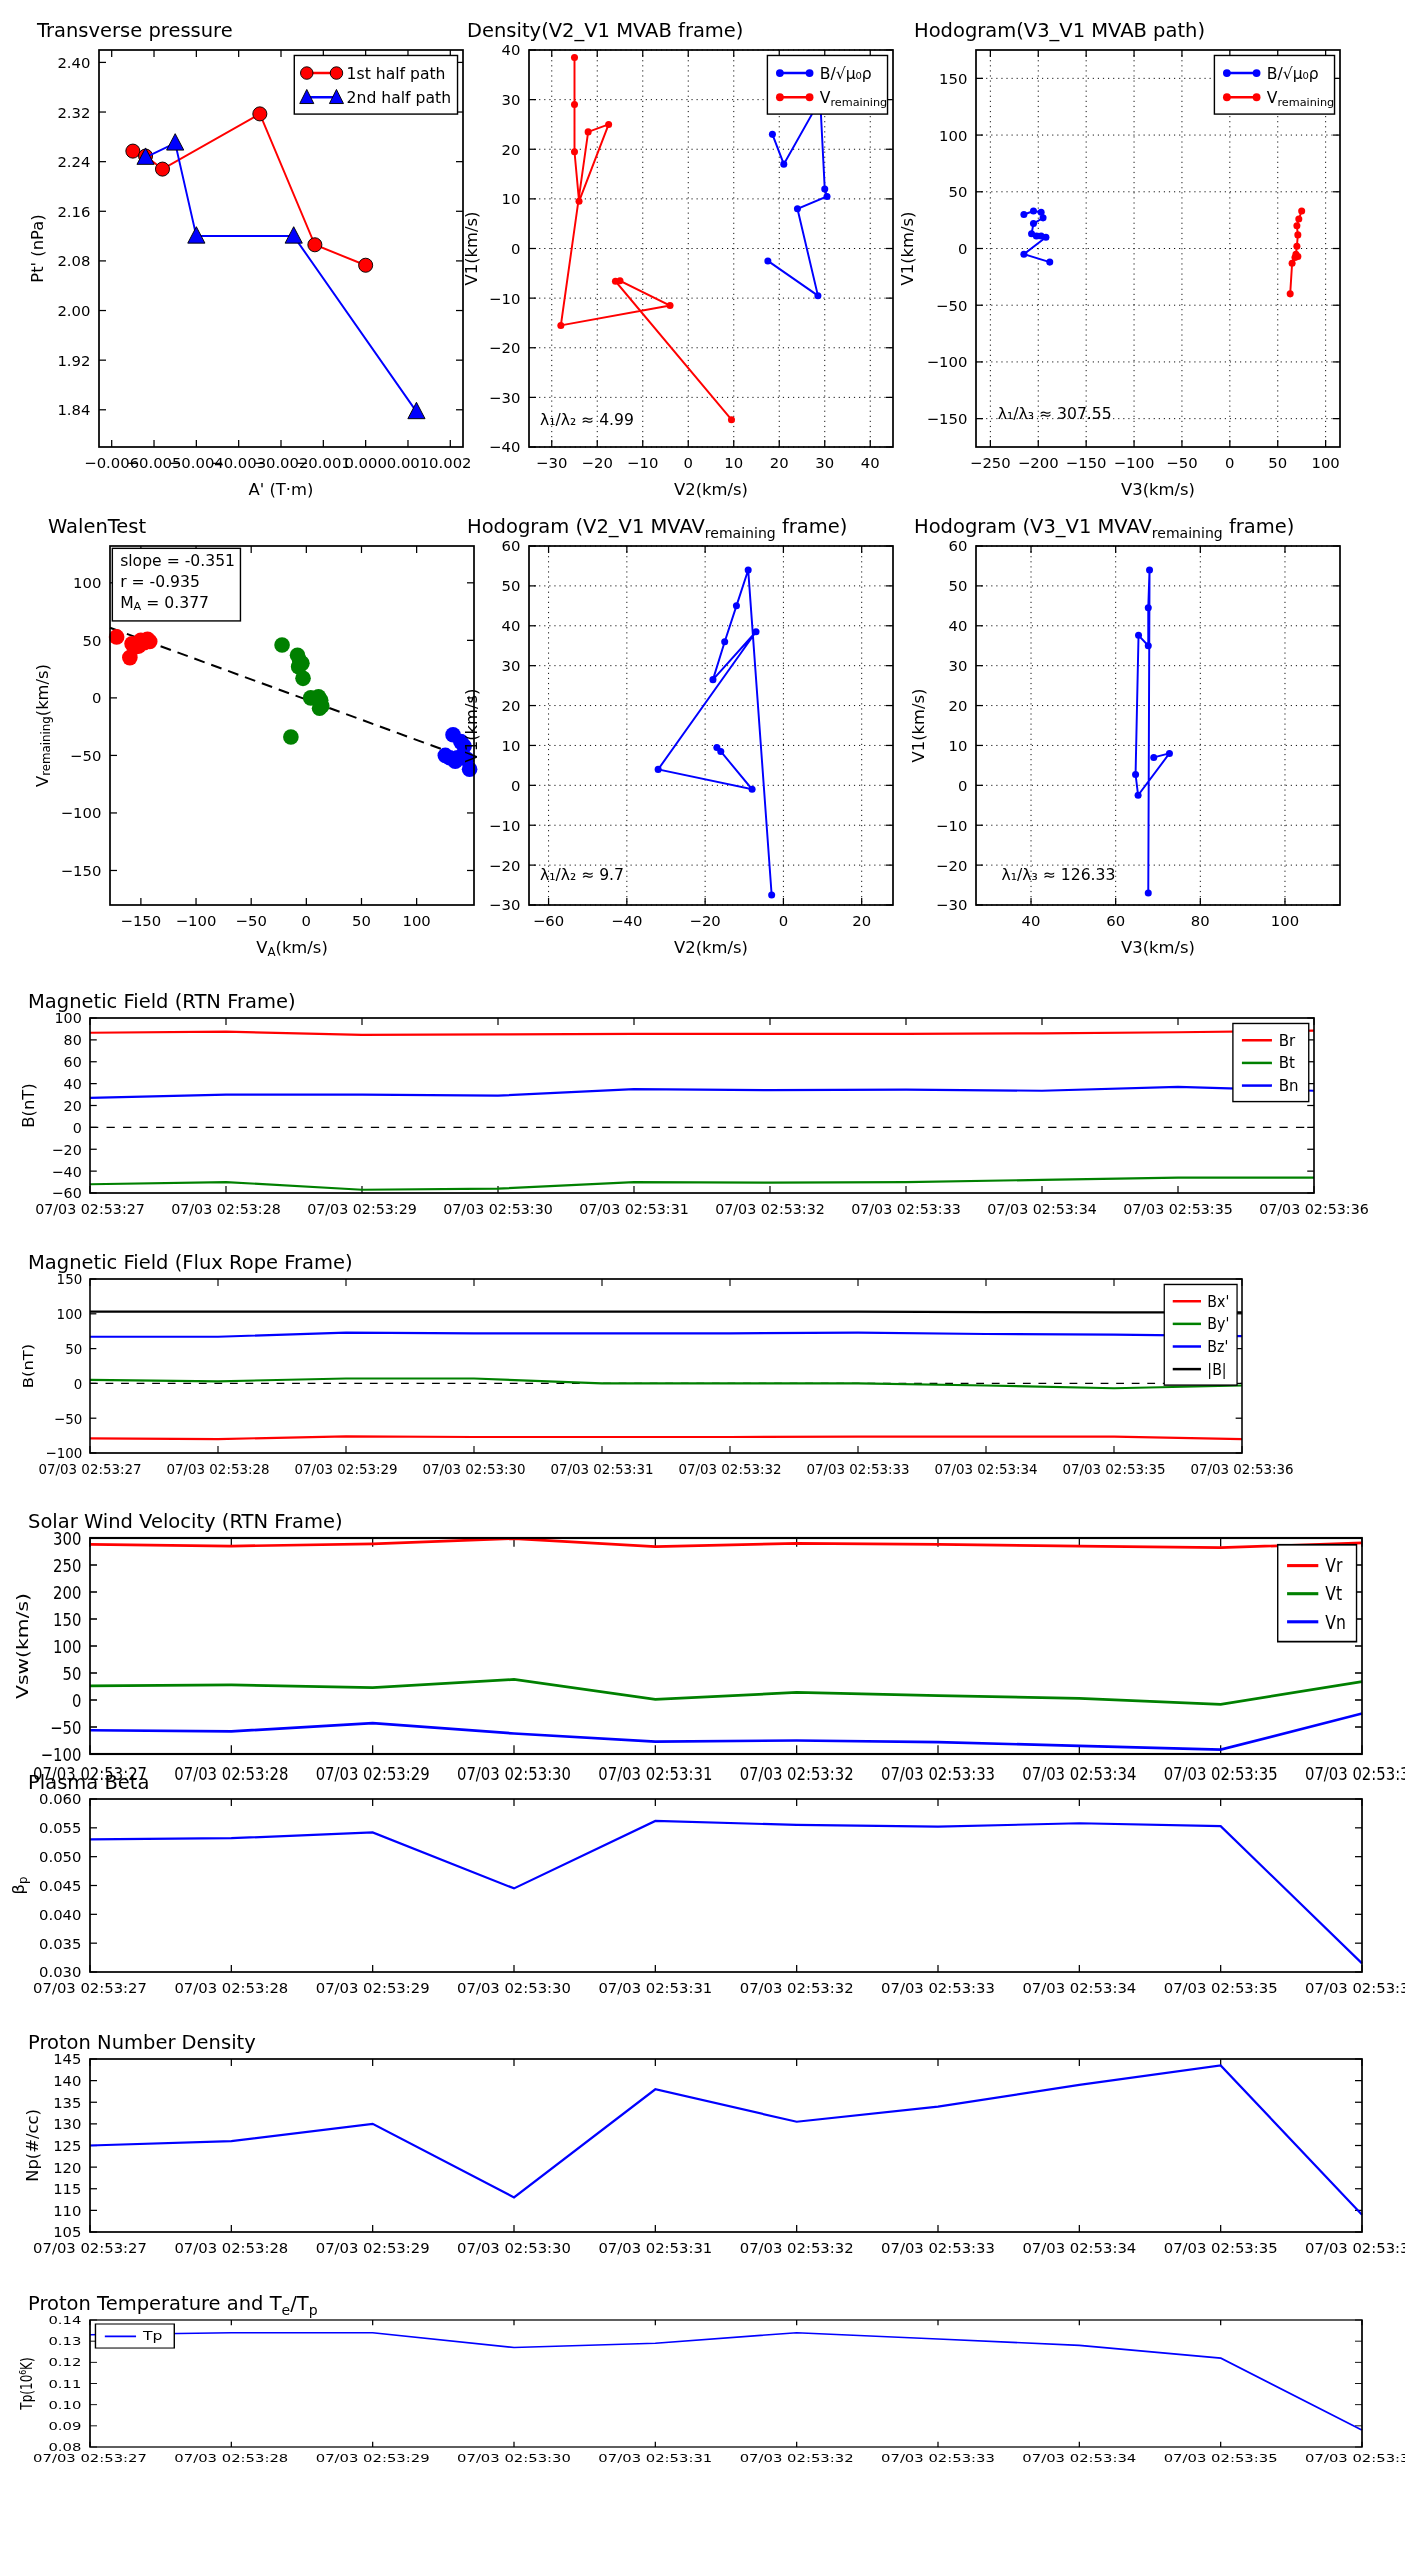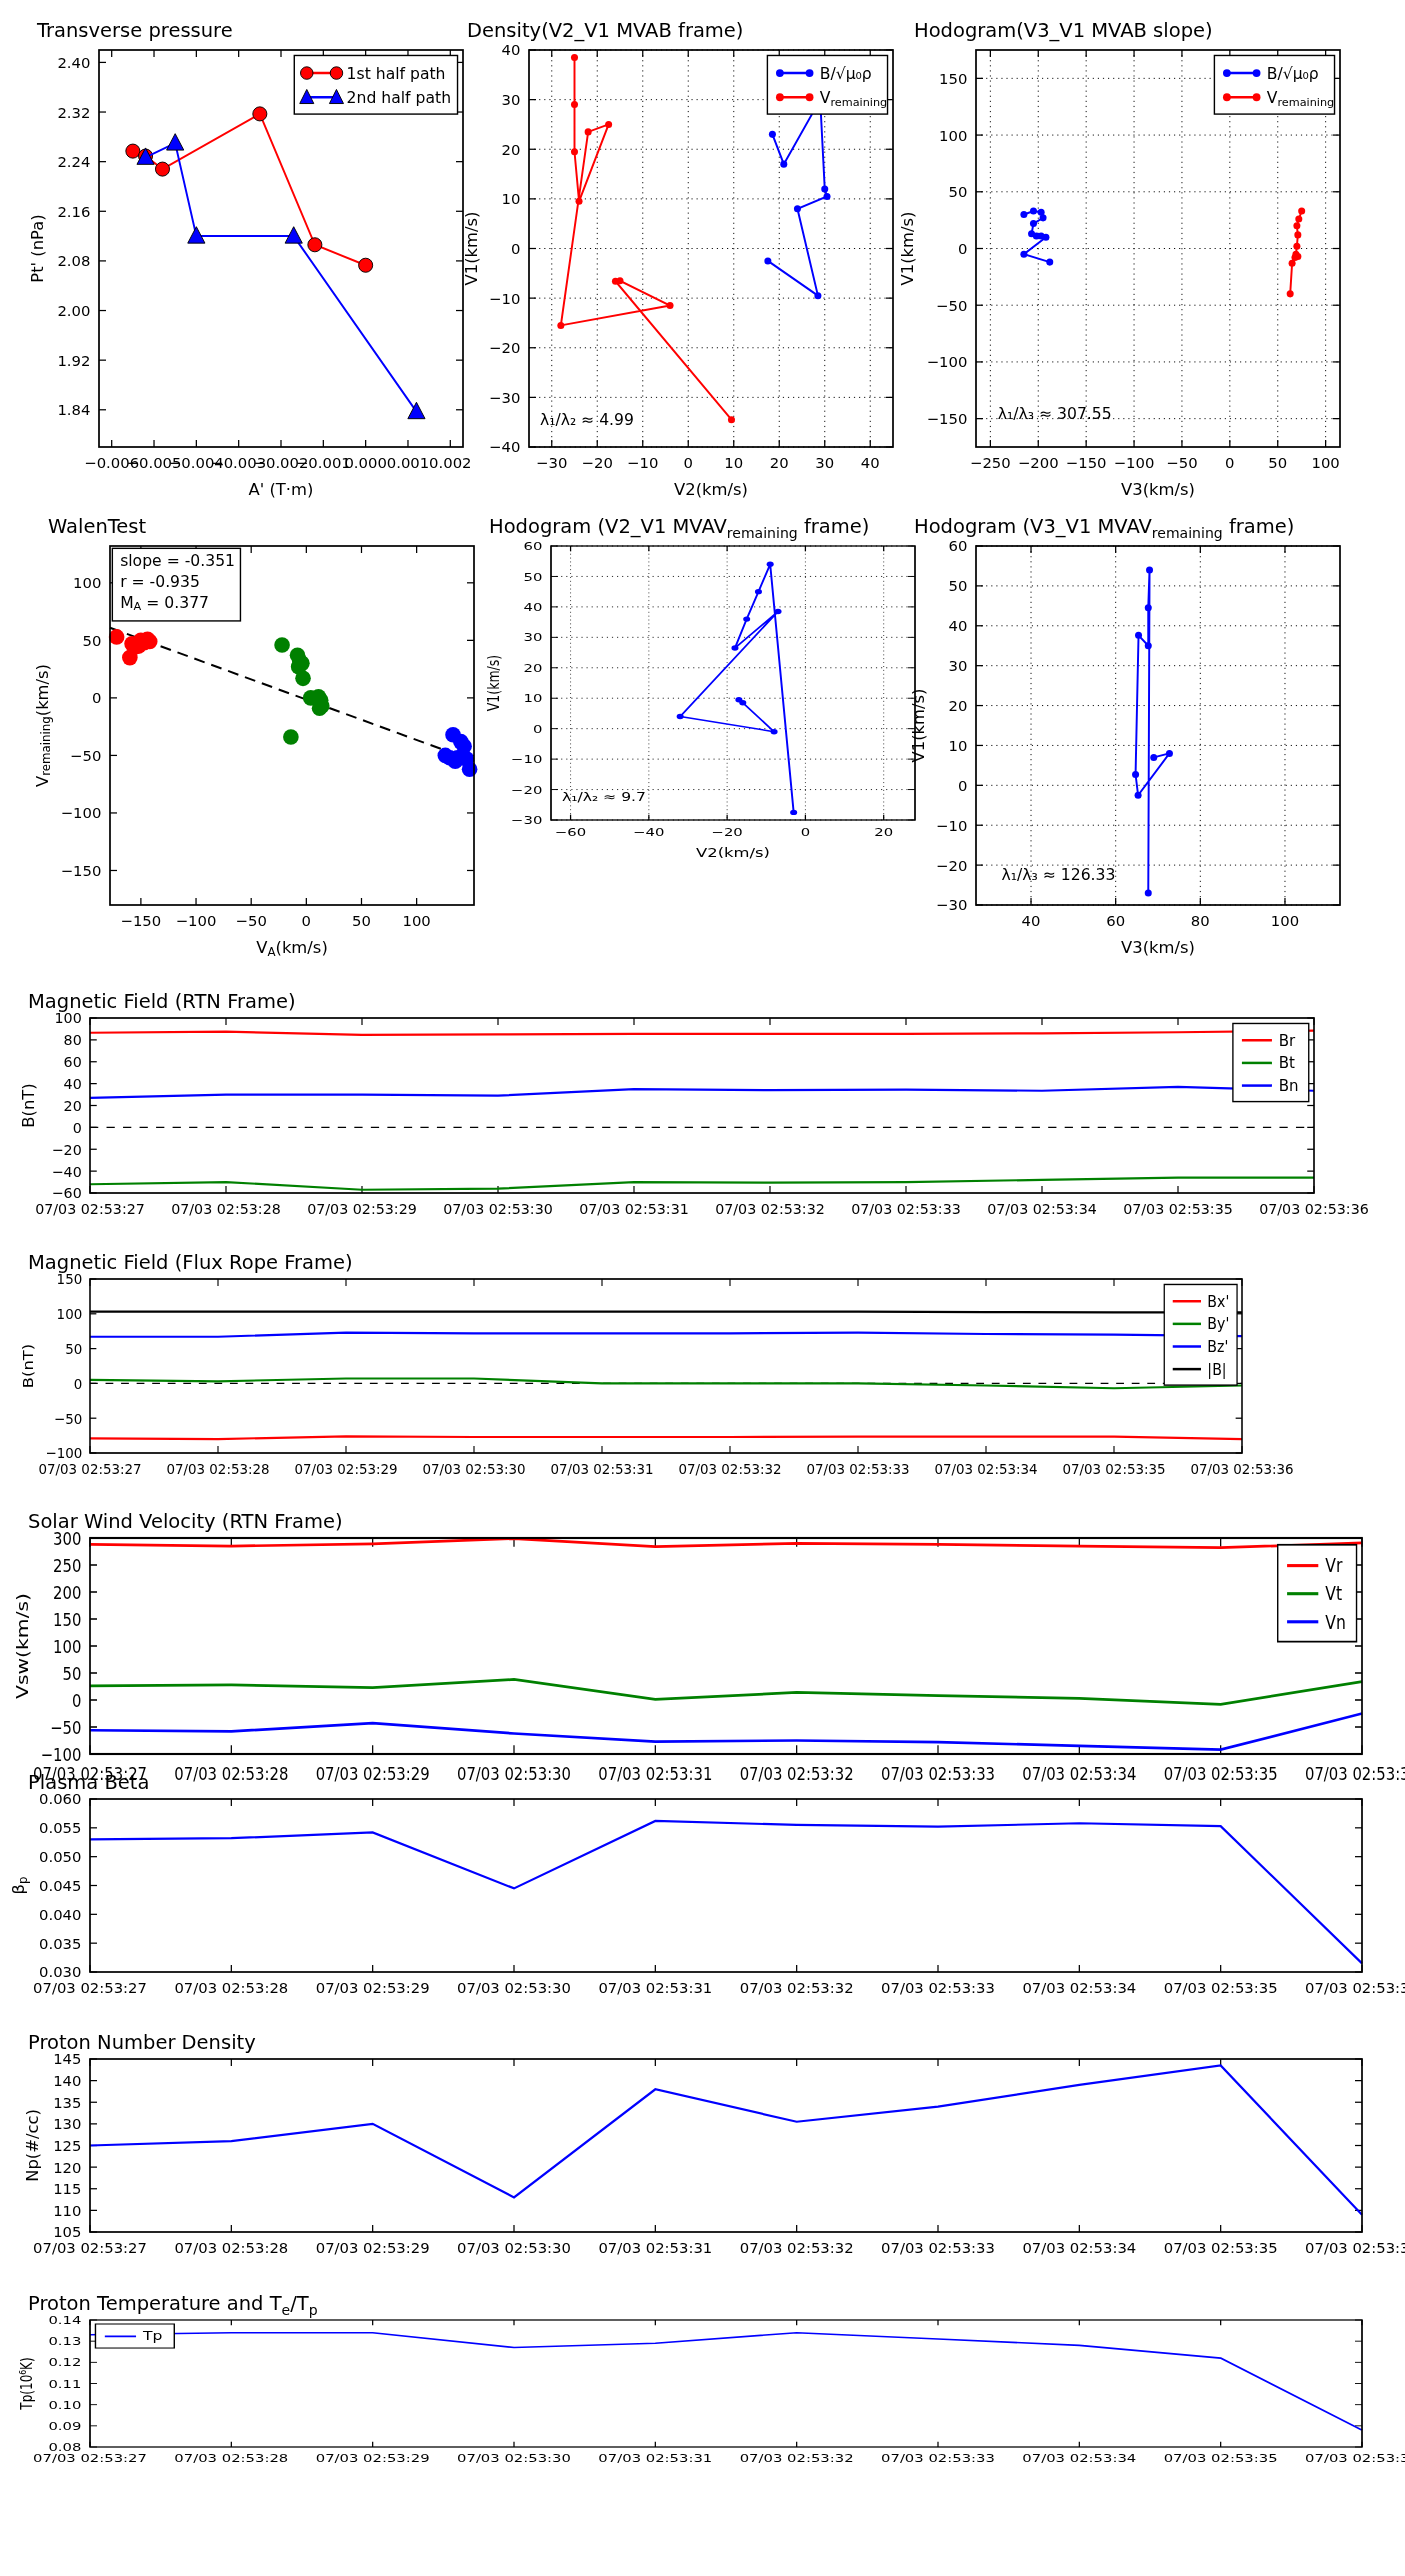--- a/index.html
+++ b/index.html
@@ -197,21 +197,21 @@
       <line x1="317.2" y1="60.5" x2="363.2" y2="60.5" stroke="#ff0000" stroke-width="3.2"></line>
       <circle cx="321.2" cy="60.5" r="5" fill="#ff0000"></circle>
       <circle cx="359.2" cy="60.5" r="5" fill="#ff0000"></circle>
       <text x="372.2" y="67.5" font-size="20" fill="#000" text-anchor="start"><tspan>V</tspan><tspan font-size="14.399999999999999" dy="3.5999999999999996">remaining</tspan></text>
       <text x="-66" y="254" font-size="21" fill="#000" text-anchor="middle" transform="rotate(-90 -66 254)"><tspan>V1(km/s)</tspan></text>
       <text x="233" y="570" font-size="21" fill="#000" text-anchor="middle"><tspan>V2(km/s)</tspan></text>
     </svg>
 </div>
 
 <div class="panel" style="left:976px;top:50px;width:364px;height:397px">
-  <div class="ptitle">Hodogram(V3_V1 MVAB slope)</div>
+  <div class="ptitle">Hodogram(V3_V1 MVAB path)</div>
   <svg class="plot" viewBox="0 0 466 508" preserveAspectRatio="none">
       <line x1="18.394736842105264" y1="0" x2="18.394736842105264" y2="508" stroke="#000" stroke-width="1.2" stroke-dasharray="1.5 5"></line>
       <line x1="79.71052631578948" y1="0" x2="79.71052631578948" y2="508" stroke="#000" stroke-width="1.2" stroke-dasharray="1.5 5"></line>
       <line x1="141.02631578947367" y1="0" x2="141.02631578947367" y2="508" stroke="#000" stroke-width="1.2" stroke-dasharray="1.5 5"></line>
       <line x1="202.3421052631579" y1="0" x2="202.3421052631579" y2="508" stroke="#000" stroke-width="1.2" stroke-dasharray="1.5 5"></line>
       <line x1="263.6578947368421" y1="0" x2="263.6578947368421" y2="508" stroke="#000" stroke-width="1.2" stroke-dasharray="1.5 5"></line>
       <line x1="324.9736842105263" y1="0" x2="324.9736842105263" y2="508" stroke="#000" stroke-width="1.2" stroke-dasharray="1.5 5"></line>
       <line x1="386.2894736842105" y1="0" x2="386.2894736842105" y2="508" stroke="#000" stroke-width="1.2" stroke-dasharray="1.5 5"></line>
       <line x1="447.60526315789474" y1="0" x2="447.60526315789474" y2="508" stroke="#000" stroke-width="1.2" stroke-dasharray="1.5 5"></line>
       <line x1="0" y1="471.7142857142857" x2="466" y2="471.7142857142857" stroke="#000" stroke-width="1.2" stroke-dasharray="1.5 5"></line>
@@ -378,21 +378,21 @@
       <rect x="0" y="0" width="466" height="460" fill="none" stroke="#000" stroke-width="2.2"></rect>
       <rect x="3" y="3" width="164" height="93" fill="#ffffff" stroke="#000" stroke-width="1.8"></rect>
       <text x="13" y="25" font-size="20" fill="#000" text-anchor="start"><tspan>slope = -0.351</tspan></text>
       <text x="13" y="52" font-size="20" fill="#000" text-anchor="start"><tspan>r = -0.935</tspan></text>
       <text x="13" y="79" font-size="20" fill="#000" text-anchor="start"><tspan>M</tspan><tspan font-size="14.399999999999999" dy="3.5999999999999996">A</tspan><tspan dy="-3.5999999999999996"> = 0.377</tspan></text>
       <text x="-80" y="230" font-size="21" fill="#000" text-anchor="middle" transform="rotate(-90 -80 230)"><tspan>V</tspan><tspan font-size="15.12" dy="3.78">remaining</tspan><tspan dy="-3.78">(km/s)</tspan></text>
       <text x="233" y="522" font-size="21" fill="#000" text-anchor="middle"><tspan>V</tspan><tspan font-size="15.12" dy="3.78">A</tspan><tspan dy="-3.78">(km/s)</tspan></text>
     </svg>
 </div>
 
-<div class="panel" style="left:551px;top:546px;width:364px;height:274px">
+<div class="panel" style="left:529px;top:546px;width:364px;height:359px">
   <div class="ptitle">Hodogram (V2_V1 MVAV<sub>remaining</sub> frame)</div>
   <svg class="plot" viewBox="0 0 466 460" preserveAspectRatio="none">
       <line x1="25.053763440860216" y1="0" x2="25.053763440860216" y2="460" stroke="#000" stroke-width="1.2" stroke-dasharray="1.5 5"></line>
       <line x1="125.26881720430107" y1="0" x2="125.26881720430107" y2="460" stroke="#000" stroke-width="1.2" stroke-dasharray="1.5 5"></line>
       <line x1="225.48387096774195" y1="0" x2="225.48387096774195" y2="460" stroke="#000" stroke-width="1.2" stroke-dasharray="1.5 5"></line>
       <line x1="325.69892473118284" y1="0" x2="325.69892473118284" y2="460" stroke="#000" stroke-width="1.2" stroke-dasharray="1.5 5"></line>
       <line x1="425.9139784946236" y1="0" x2="425.9139784946236" y2="460" stroke="#000" stroke-width="1.2" stroke-dasharray="1.5 5"></line>
       <line x1="0" y1="460" x2="466" y2="460" stroke="#000" stroke-width="1.2" stroke-dasharray="1.5 5"></line>
       <line x1="0" y1="408.8888888888889" x2="466" y2="408.8888888888889" stroke="#000" stroke-width="1.2" stroke-dasharray="1.5 5"></line>
       <line x1="0" y1="357.77777777777777" x2="466" y2="357.77777777777777" stroke="#000" stroke-width="1.2" stroke-dasharray="1.5 5"></line>

